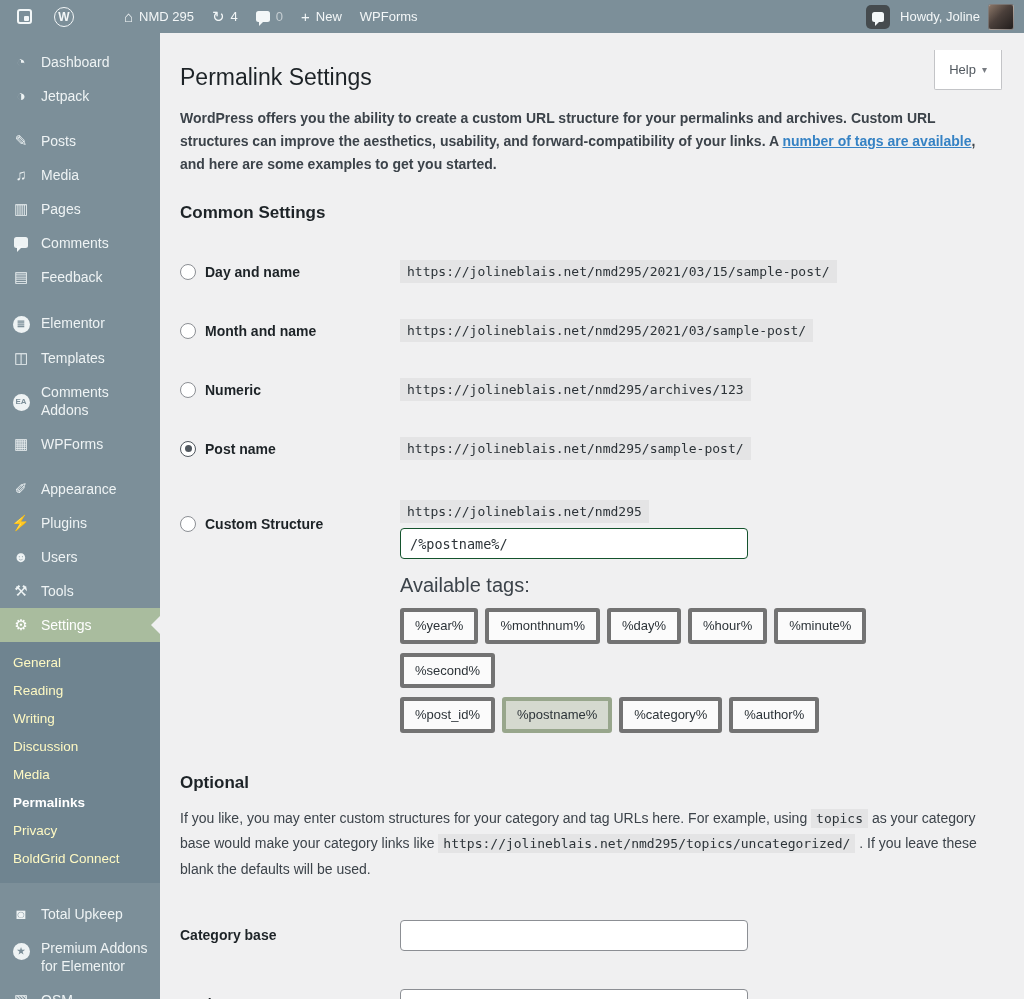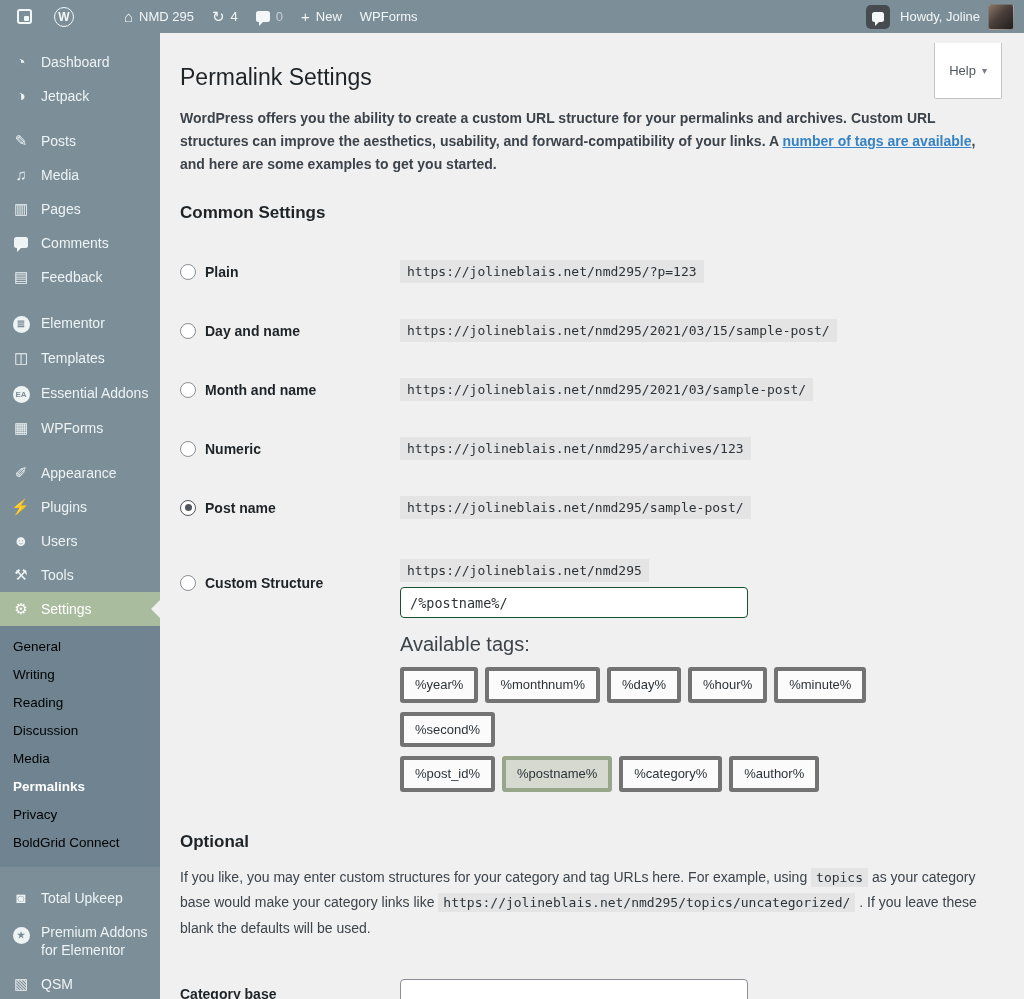--- a/index.html
+++ b/index.html
@@ -72,35 +72,35 @@
   .menu-sep { height:11px; }
   .menu-item.current {
     background:#a9bc9e; color:#ffffff; font-weight:400;
   }
   .menu-item.current::after {
     content:""; position:absolute; right:0; top:50%; margin-top:-9px;
     border:9px solid transparent; border-right:9px solid #f0f0f1;
   }
   .submenu { background:#6f8490; padding:7px 0 10px; }
   .submenu-item {
-    padding:5px 12px 5px 13px; line-height:18px; color:#000000; font-size:13.5px; cursor:pointer;
+    padding:5px 12px 5px 13px; line-height:18px; color:#fef9c3; font-size:13.5px; cursor:pointer;
   }
   .submenu-item.current { color:#ffffff; font-weight:bold; }
   .two-line { align-items:flex-start; }
   .two-line .mi-icon { margin-top:1px; }
 
   
   .content {
     position:absolute; top:33px; left:160px; width:864px; height:966px;
     background:#f0f0f1; padding:20px 22px 0 20px; overflow:hidden;
   }
   .help-tab {
-    position:absolute; top:10px; right:22px;
+    position:absolute; top:17px; right:22px;
     background:#ffffff; border:1px solid #c3c4c7; border-top:none;
-    border-radius:0 0 2px 2px; padding:20px 14px; font-size:13px; color:#50575e;
+    border-radius:0 0 2px 2px; padding:12px 14px; font-size:13px; color:#50575e;
     display:flex; align-items:center; gap:6px; cursor:pointer;
   }
   .help-arrow { font-size:10px; color:#787c82; }
   h1.page-title {
     font-size:23px; font-weight:400; color:#1d2327; margin:10px 0 14px; line-height:1.3;
   }
   p.intro {
     font-size:14px; line-height:1.65; color:#3c434a; max-width:824px; margin:0 0 6px;font-weight:bold;
   }
   a.tags-link { color:#3582c4; text-decoration:underline; cursor:pointer; }
@@ -228,21 +228,21 @@
   <div class="menu-item">
     <span class="mi-icon"><span class="circle-icon">≣</span></span>
     <span>Elementor</span>
   </div>
   <div class="menu-item">
     <span class="mi-icon">◫</span>
     <span>Templates</span>
   </div>
   <div class="menu-item">
     <span class="mi-icon"><span class="circle-icon" style="font-size:8px;">EA</span></span>
-    <span>Essential Addons</span>
+    <span>Comments Addons</span>
   </div>
   <div class="menu-item">
     <span class="mi-icon">▦</span>
     <span>WPForms</span>
   </div>
   <div class="menu-sep"></div>
   <div class="menu-item">
     <span class="mi-icon">✐</span>
     <span>Appearance</span>
   </div>
@@ -257,22 +257,22 @@
   <div class="menu-item">
     <span class="mi-icon">⚒</span>
     <span>Tools</span>
   </div>
   <div class="menu-item current">
     <span class="mi-icon">⚙</span>
     <span>Settings</span>
   </div>
   <div class="submenu">
     <div class="submenu-item">General</div>
+    <div class="submenu-item">Reading</div>
     <div class="submenu-item">Writing</div>
-    <div class="submenu-item">Reading</div>
     <div class="submenu-item">Discussion</div>
     <div class="submenu-item">Media</div>
     <div class="submenu-item current">Permalinks</div>
     <div class="submenu-item">Privacy</div>
     <div class="submenu-item">BoldGrid Connect</div>
   </div>
   <div class="menu-sep" style="height:14px;"></div>
   <div class="menu-item">
     <span class="mi-icon">◙</span>
     <span>Total Upkeep</span>
@@ -293,27 +293,20 @@
     <span>Help</span>
     <span class="help-arrow">▾</span>
   </div>
 
   <h1 class="page-title">Permalink Settings</h1>
 
   <p class="intro"><span>WordPress offers you the ability to create a custom URL structure for your permalinks and archives. Custom URL structures can improve the aesthetics, usability, and forward-compatibility of your links. A </span><a class="tags-link">number of tags are available</a><span>, and here are some examples to get you started.</span></p>
 
   <h2 class="section-heading">Common Settings</h2>
 
-  <div class="opt-row">
-    <div class="opt-label">
-      <span class="radio"></span>
-      <span>Plain</span>
-    </div>
-    <span class="code">https://jolineblais.net/nmd295/?p=123</span>
-  </div>
 
   <div class="opt-row">
     <div class="opt-label">
       <span class="radio"></span>
       <span>Day and name</span>
     </div>
     <span class="code">https://jolineblais.net/nmd295/2021/03/15/sample-post/</span>
   </div>
 
   <div class="opt-row">

